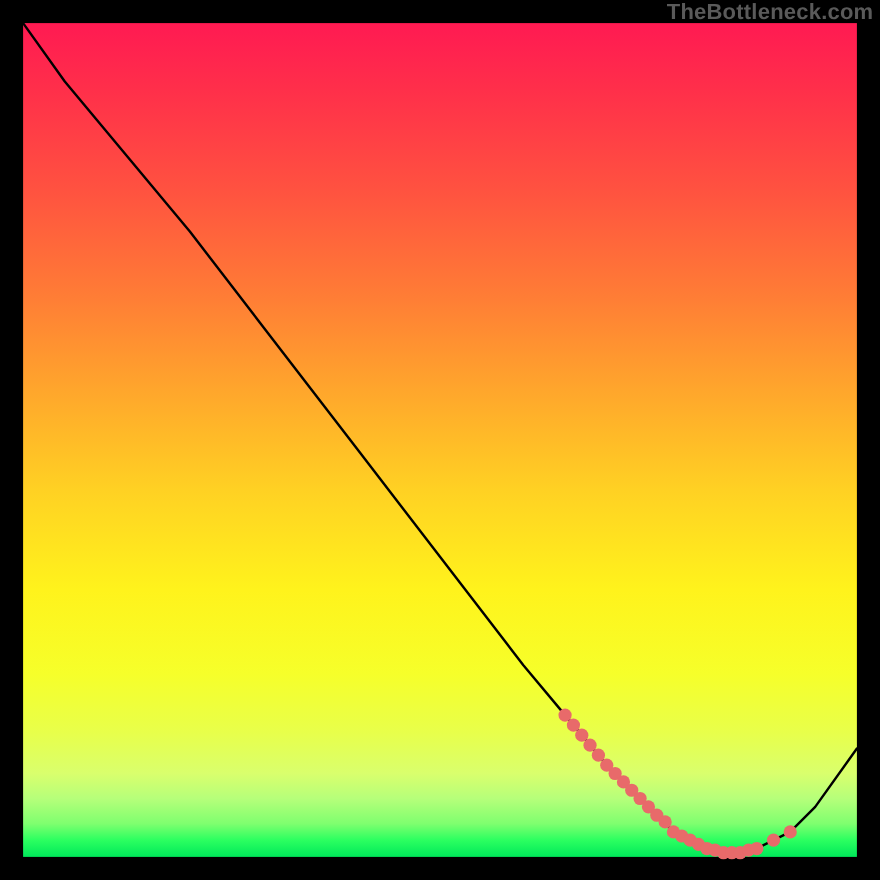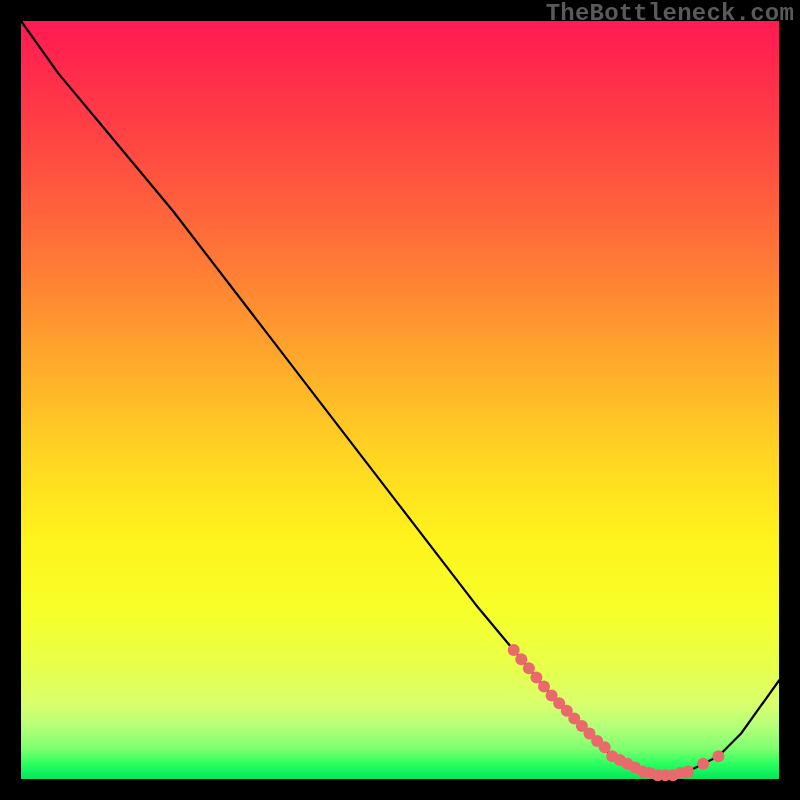--- a/index.html
+++ b/index.html
@@ -46,22 +46,22 @@
     left: 21px;
     top: 21px;
     width: 758px;
     height: 758px;
     overflow: visible;
   }
   .watermark {
     position: absolute;
     top: 0;
     right: 6px;
-    font-family: Liberation Mono, monospace;
-    font-size: 24px;
+    font-family: Liberation Sans, sans-serif;
+    font-size: 20px;
     color: #5a5a5a;
     font-weight: 600;
     letter-spacing: 0.2px;
     user-select: none;
   }
 </style>
 </head>
 <body>
 
 <div class="frame">

